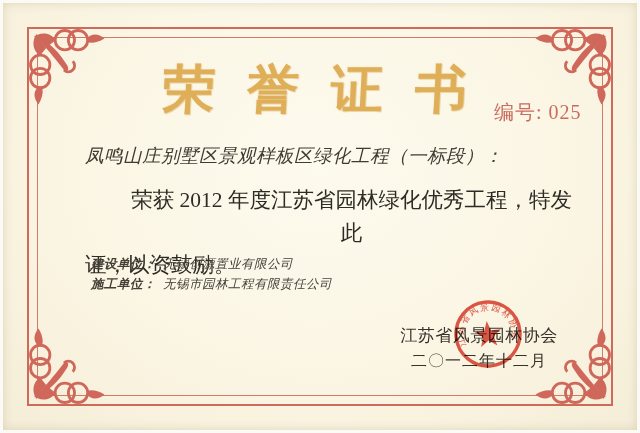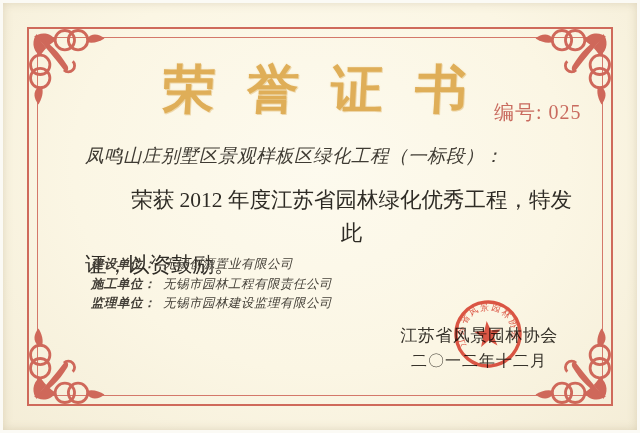--- a/index.html
+++ b/index.html
@@ -146,23 +146,20 @@
       <div>证，以资鼓励。</div>
     </div>
 
     <div class="units">
       <div>
         <span class="unit-label">建设单位：</span><span>无锡创源置业有限公司</span>
       </div>
       <div>
         <span class="unit-label">施工单位：</span><span>无锡市园林工程有限责任公司</span>
       </div>
-      <div>
-        <span class="unit-label">监理单位：</span><span>无锡市园林建设监理有限公司</span>
-      </div>
     </div>
 
     <div class="issuer-block">
       <div class="issuer-name">江苏省风景园林协会</div>
       <div class="issue-date">二〇一二年十二月</div>
     </div>
 
     <svg class="seal" viewBox="-53 -53 106 106">
       <circle cx="0" cy="0" r="32" fill="none" stroke="#dc4a3c" stroke-width="3.4"></circle>
       <path d="M0,-14 L3.3,-4.5 L13.3,-4.3 L5.3,1.7 L8.2,11.3 L0,5.6 L-8.2,11.3 L-5.3,1.7 L-13.3,-4.3 L-3.3,-4.5 Z" fill="#dc4a3c" transform="translate(0,1)"></path>

